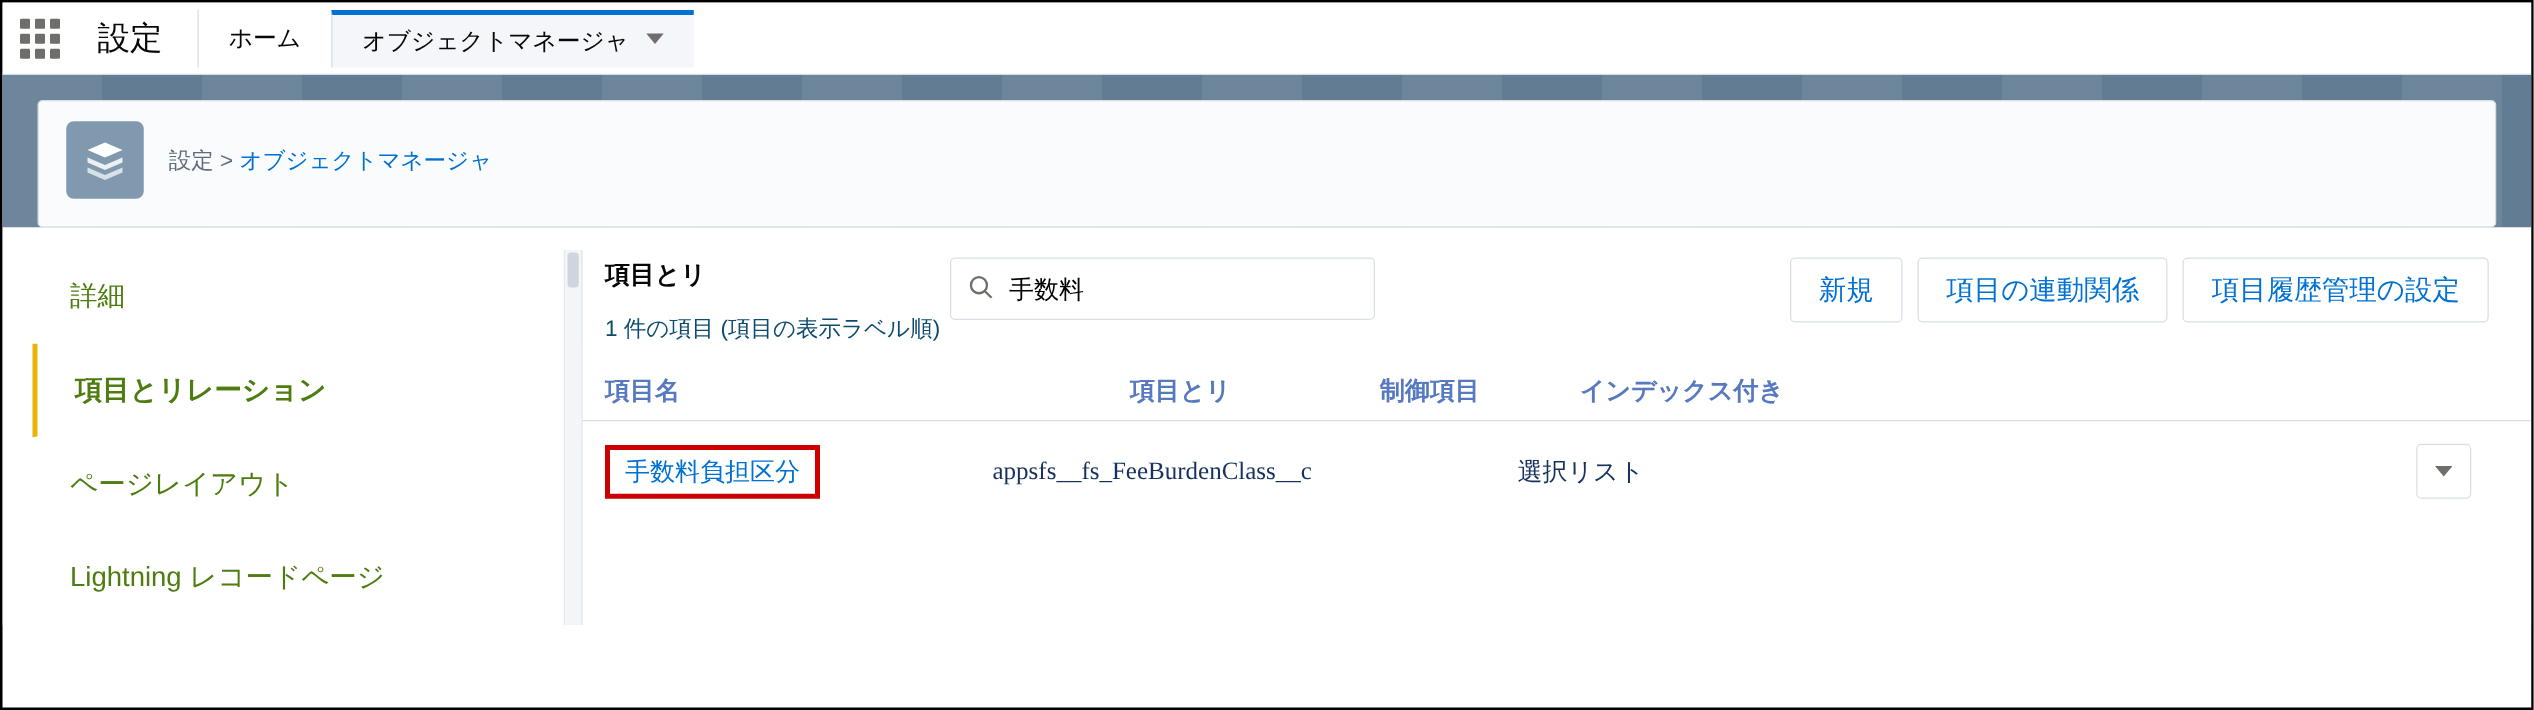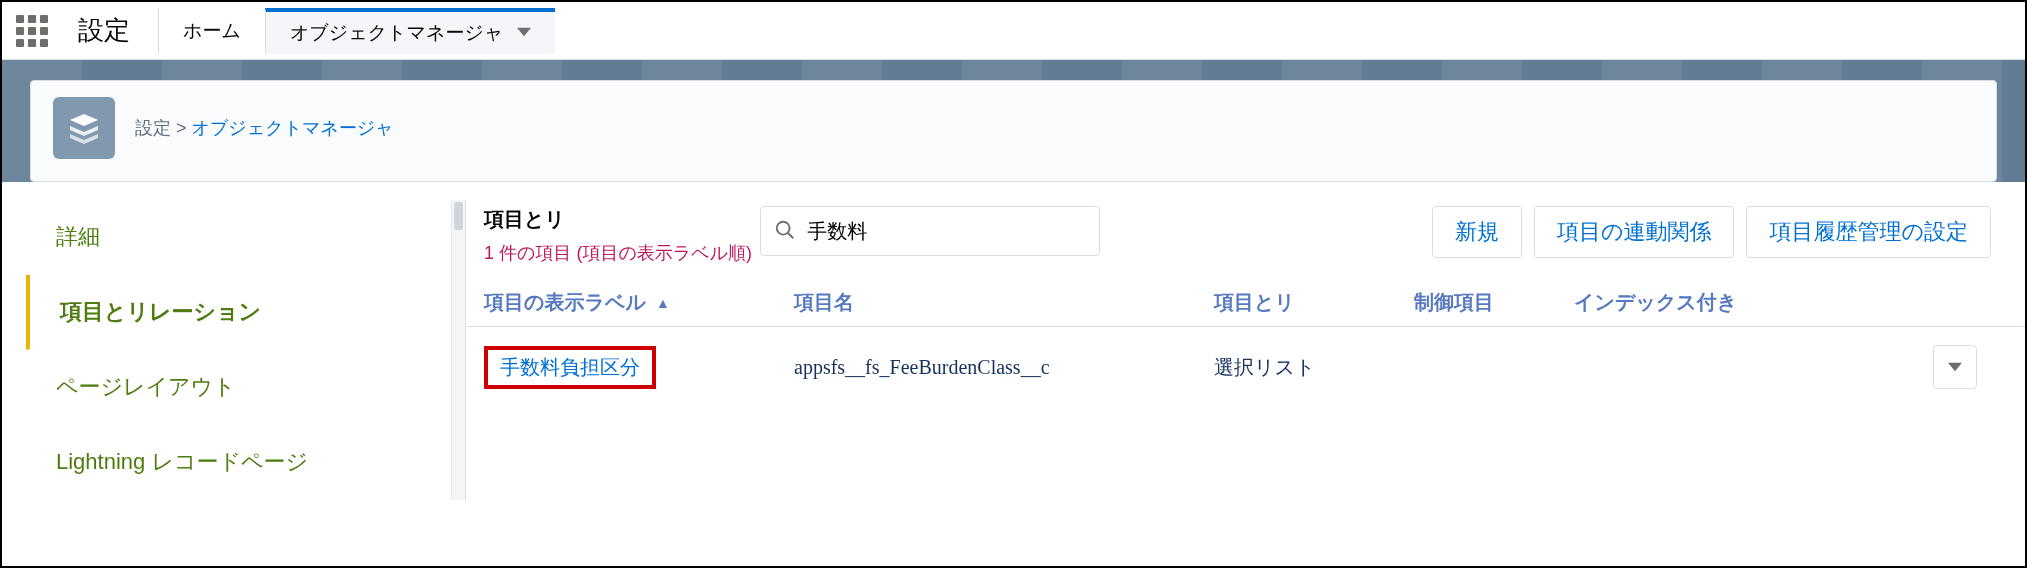--- a/index.html
+++ b/index.html
@@ -136,21 +136,21 @@
   padding-top: 6px;
 }
 .main-header {
   display: flex;
   align-items: flex-start;
   gap: 18px;
   padding-left: 18px;
 }
 .title-block { display: flex; flex-direction: column; }
 .main-title { font-size: 20px; font-weight: 700; color: #080707; }
-.main-sub { font-size: 18px; color: #be185d; margin-top: 8px; }
+.main-sub { font-size: 18px; color: #0c4a6e; margin-top: 18px; }
 .search-wrap {
   position: relative;
   transform: translateX(-10px);
 }
 .search {
   width: 340px;
   height: 50px;
   border: 1px solid #d8dde6;
   border-radius: 4px;
   padding-left: 46px;
@@ -291,24 +291,20 @@
           <input class="search" value="手数料" style="">
         </div>
         <div class="action-row">
           <button class="btn">新規</button>
           <button class="btn">項目の連動関係</button>
           <button class="btn">項目履歴管理の設定</button>
         </div>
       </div>
 
       <div class="table-head">
-        <div class="col-label">
-          <span>項目の表示ラベル</span>
-          <span class="sort-caret">▲</span>
-        </div>
         <div class="col-api">項目名</div>
         <div class="col-type">項目とリ</div>
         <div class="col-ctrl">制御項目</div>
         <div class="col-idx">インデックス付き</div>
       </div>
 
       <div class="table-row">
         <div class="col-label">
           <span class="hl link-cell">手数料負担区分</span>
         </div>

